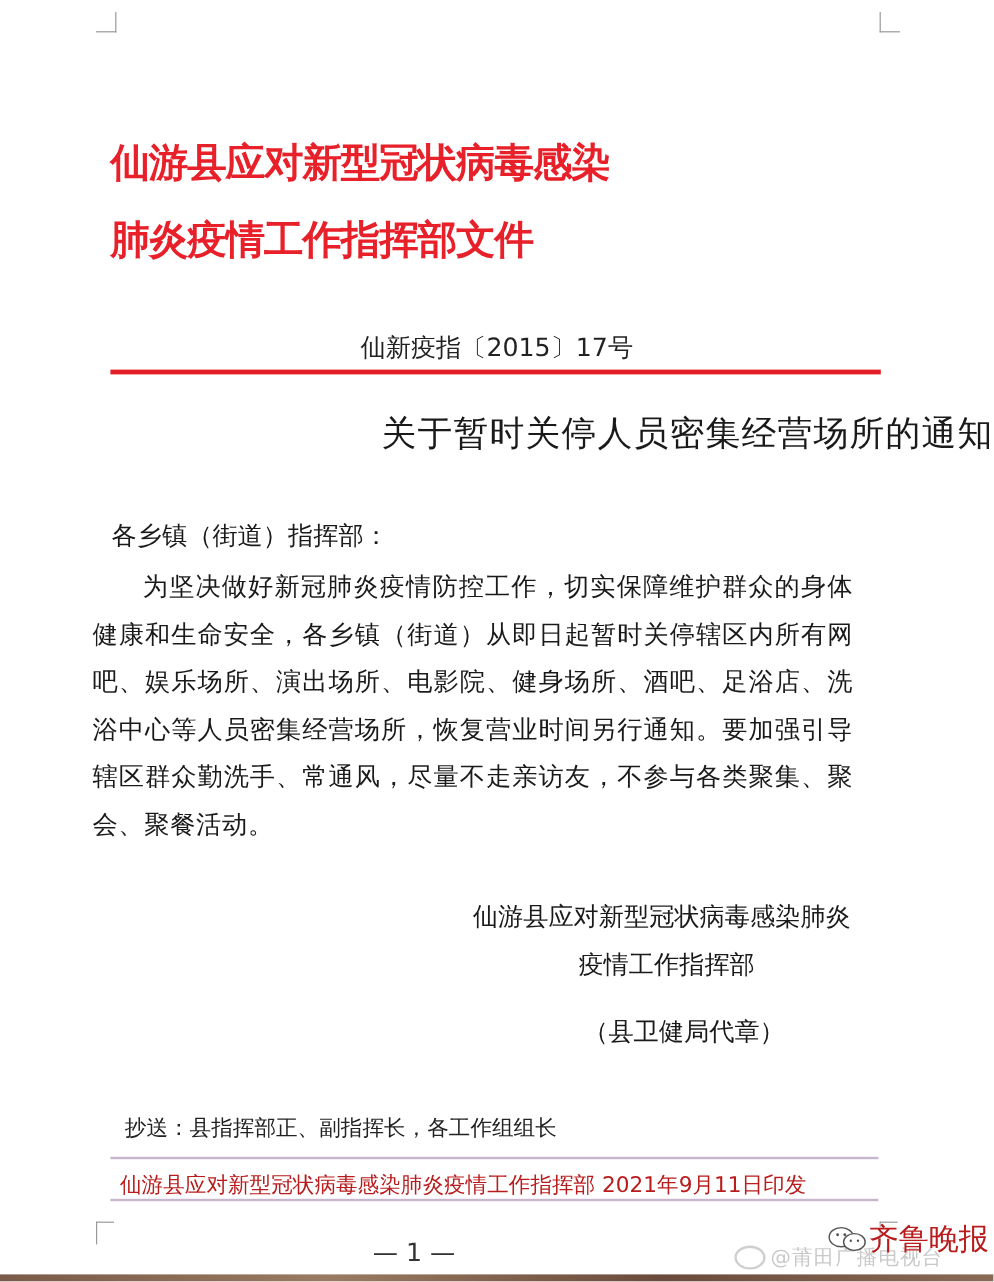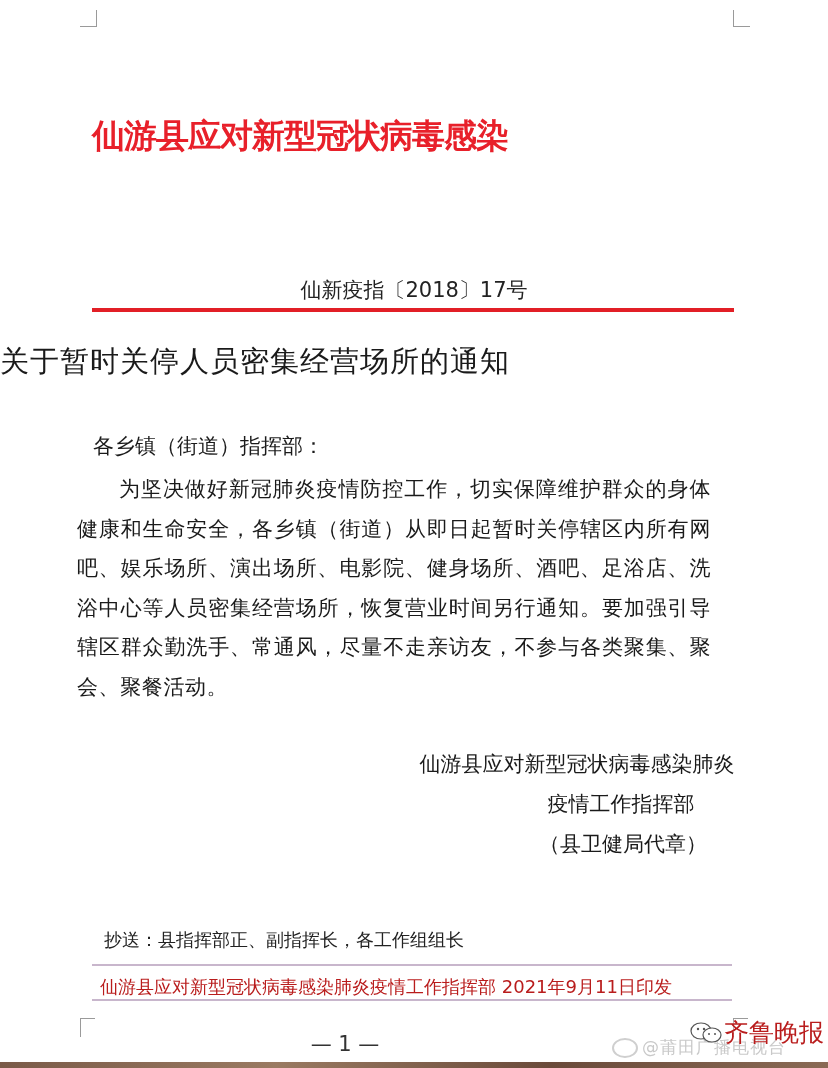--- a/index.html
+++ b/index.html
@@ -22,39 +22,39 @@
   }
   .doc-number {
     position:absolute; left:0; width:828px; top:276px; text-align:center;
     font-size:21px; color:#222;
   }
   .red-rule {
     position:absolute; left:92px; top:308px; width:642px; height:4px;
     background:#e21f26;
   }
   .notice-title {
-    position:absolute; left:0; width:828px; top:342px; text-align:left;
+    position:absolute; left:0; width:828px; top:342px; text-align:right;
     font-size:29px; color:#1a1a1a; letter-spacing:1px;
   }
   .salutation {
     position:absolute; left:93px; top:432px; font-size:21px;text-align:right;
   }
   .body-text {
     position:absolute; left:77px; top:470px; width:634px;
     font-size:21px; line-height:39.5px; text-align:justify;
     text-indent:42px; letter-spacing:0.6px;
   }
   .sign-block {
     position:absolute; left:380px; top:744px; width:380px;
-    font-size:21px; line-height:40px;text-align:center;
+    font-size:21px; line-height:40px;
   }
   .sign-line { white-space:nowrap; }
   .sign-line.l1 { padding-left:14px; }
   .sign-line.l2 { padding-left:102px; }
-  .sign-line.l3 { padding-left:106px; }
+  .sign-line.l3 { padding-left:106px;margin-top:16px; }
   .sign-line.l4 { padding-left:112px; }
 
   .cc-line {
     position:absolute; left:104px; top:928px; font-size:18px; color:#222;
   }
   .rule-purple {
     position:absolute; left:92px; width:640px; height:2px; background:#c8b6cc;
   }
   .issue-line {
     position:absolute; left:100px; top:975px; font-size:18px; color:#b91c1c; white-space:nowrap;
@@ -84,23 +84,24 @@
   }
 </style>
 </head>
 <body>
 
 <div class="corner tl" style="left:80px;"></div>
 <div class="corner tr" style="left:733px;"></div>
 
 <div class="header-title">
   <div>仙游县应对新型冠状病毒感染</div>
+  <div>肺炎疫情工作指挥部文件</div>
 </div>
 
-<div class="doc-number">仙新疫指〔2018〕17号</div>
+<div class="doc-number">仙新疫指〔2015〕17号</div>
 <div class="red-rule"></div>
 
 <div class="notice-title">关于暂时关停人员密集经营场所的通知</div>
 
 <div class="salutation">各乡镇（街道）指挥部：</div>
 <div class="body-text">为坚决做好新冠肺炎疫情防控工作，切实保障维护群众的身体健康和生命安全，各乡镇（街道）从即日起暂时关停辖区内所有网吧、娱乐场所、演出场所、电影院、健身场所、酒吧、足浴店、洗浴中心等人员密集经营场所，恢复营业时间另行通知。要加强引导辖区群众勤洗手、常通风，尽量不走亲访友，不参与各类聚集、聚会、聚餐活动。</div>
 
 <div class="sign-block">
   <div class="sign-line l1">仙游县应对新型冠状病毒感染肺炎</div>
   <div class="sign-line l2">疫情工作指挥部</div>

